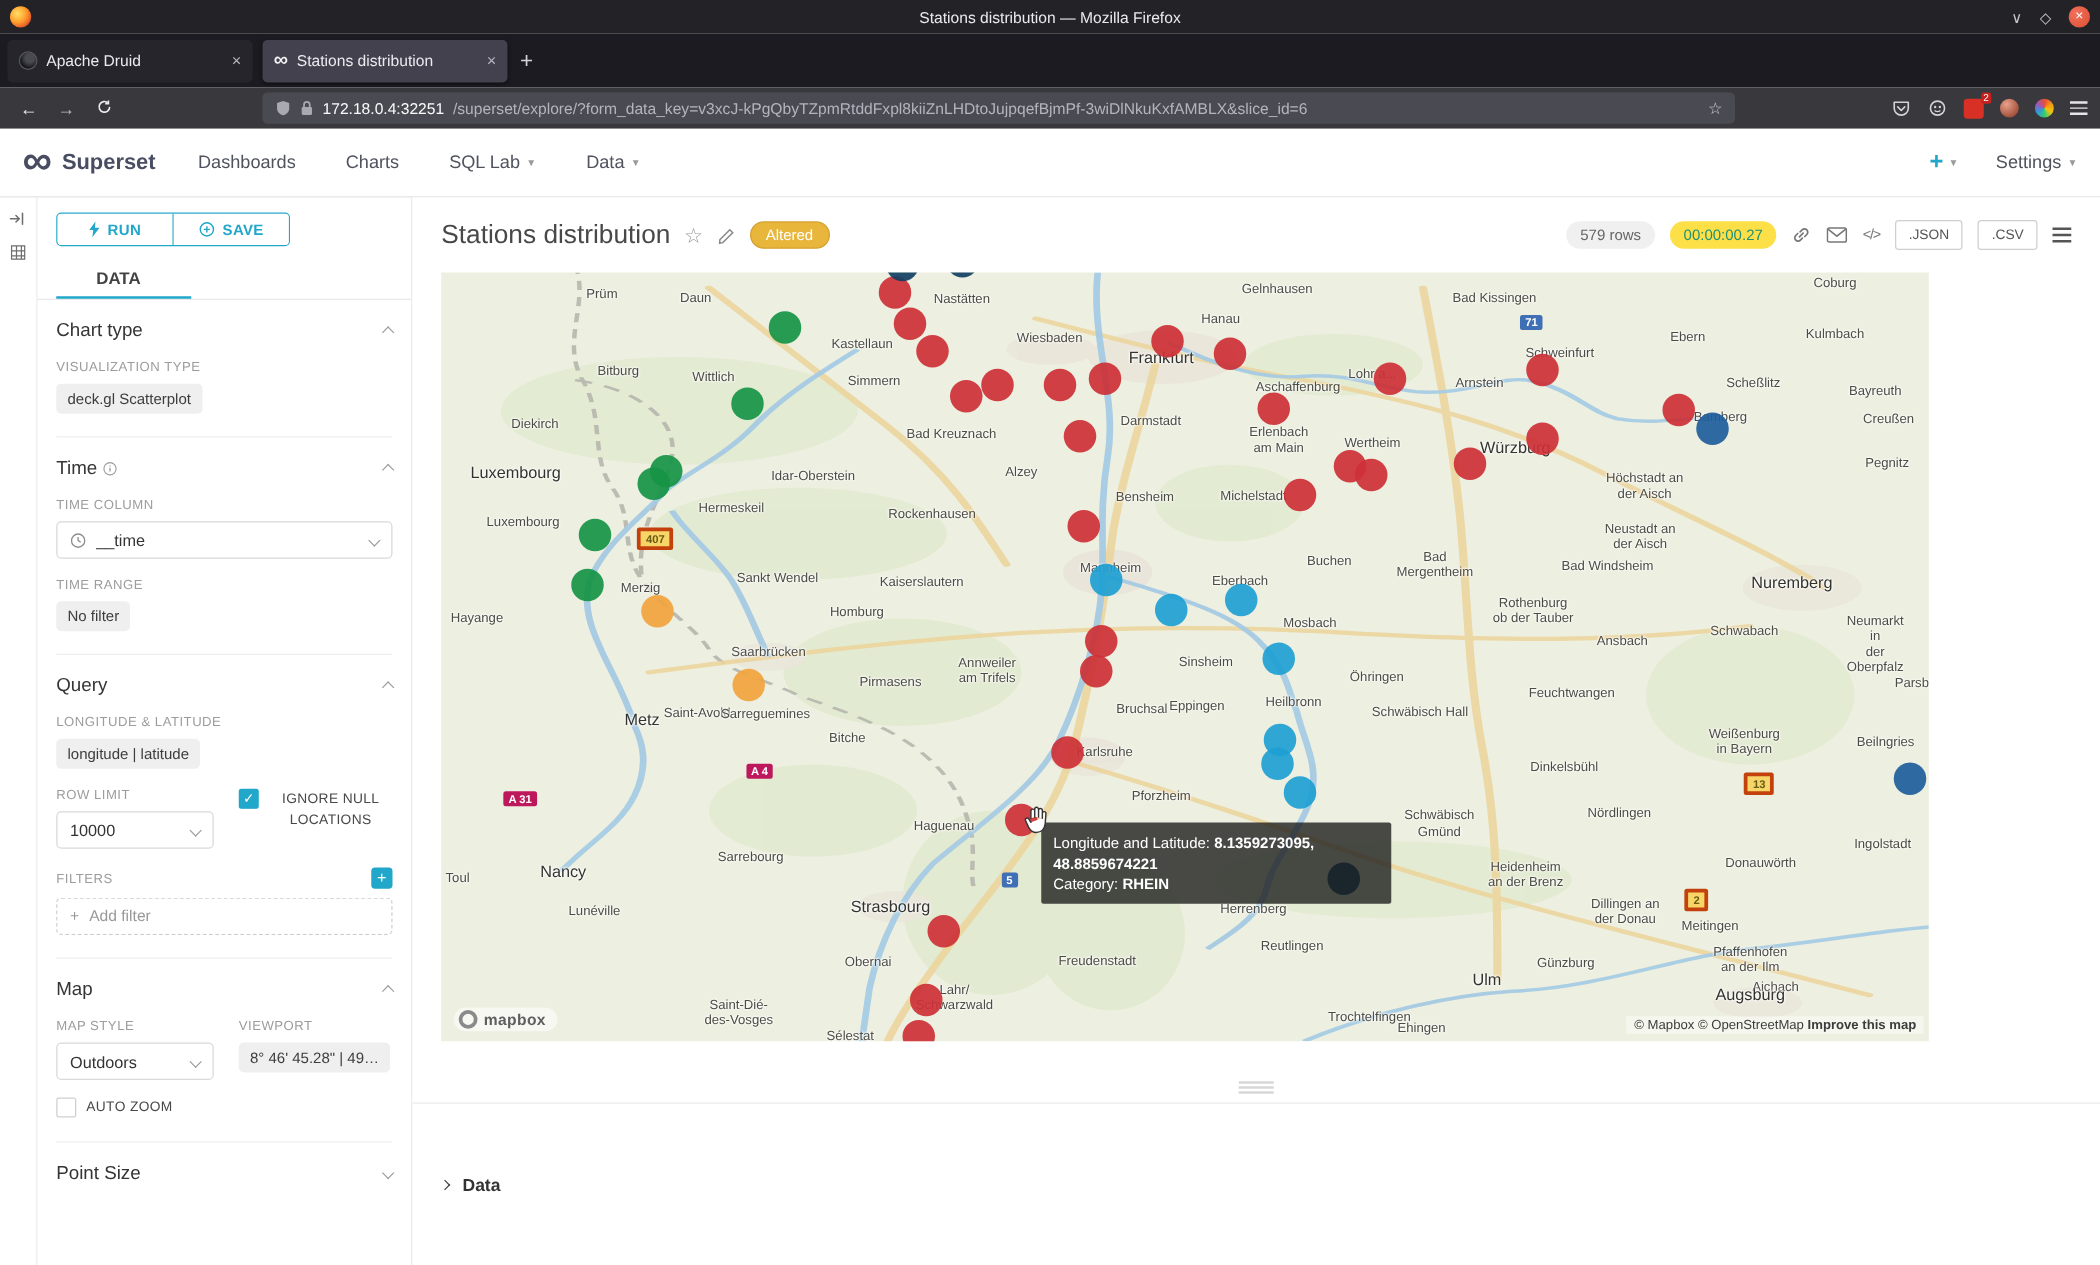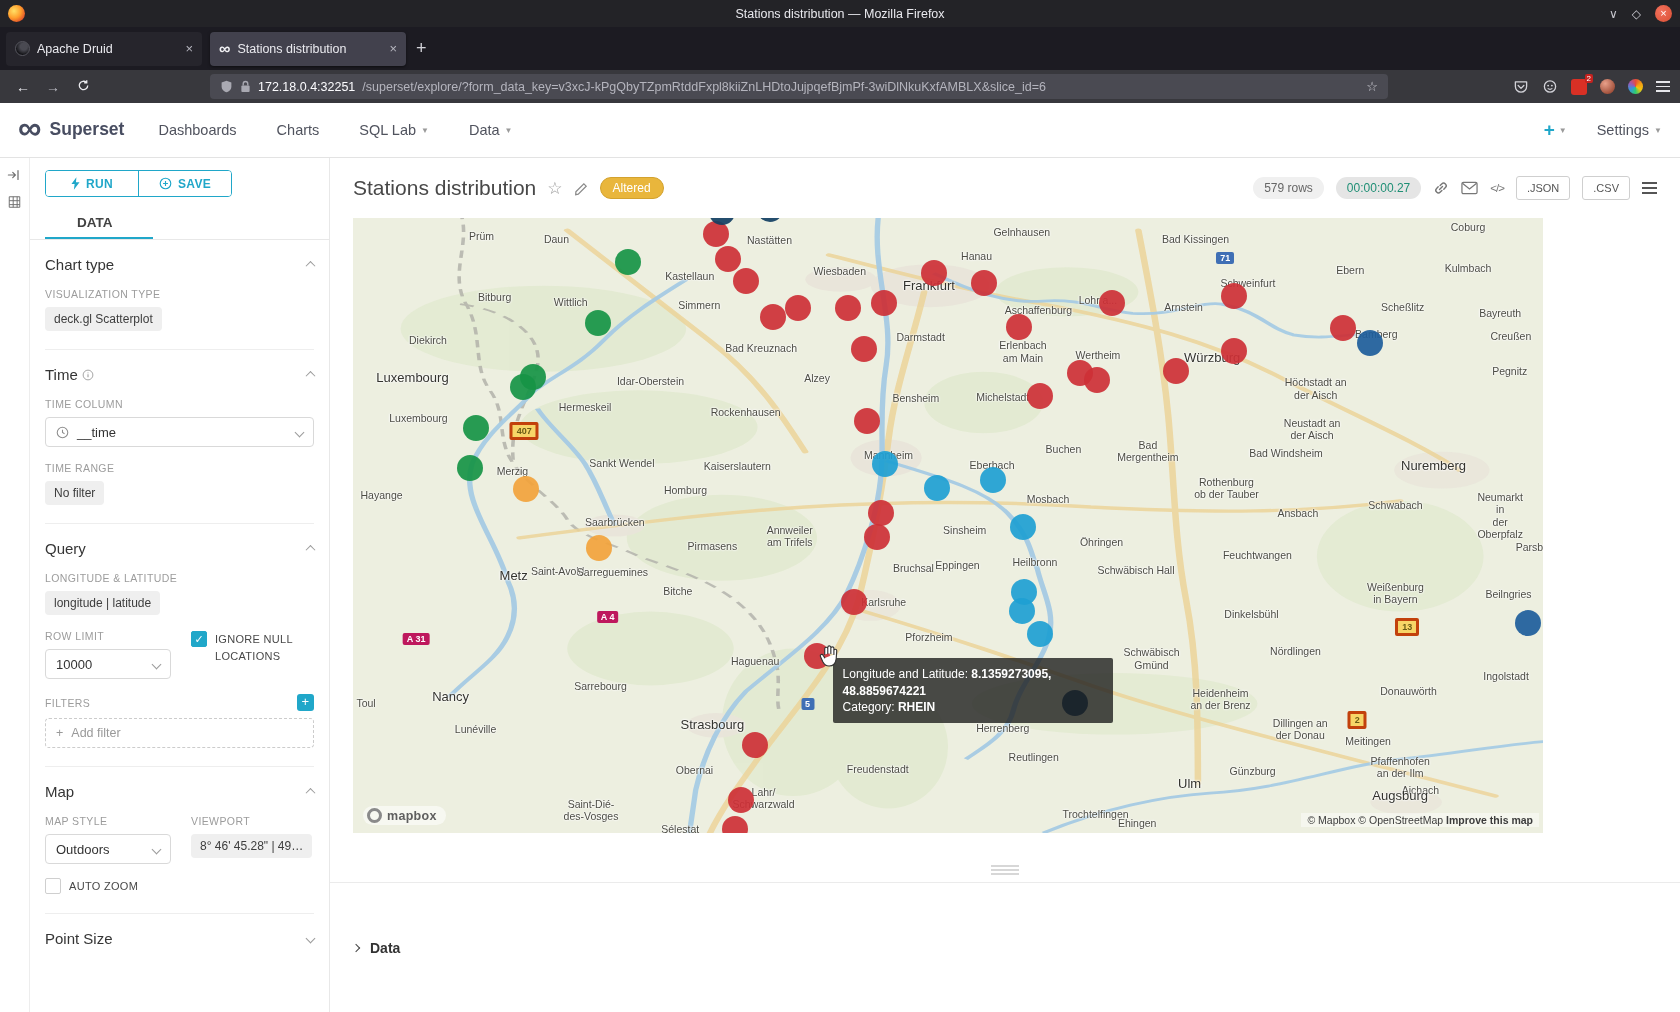--- a/index.html
+++ b/index.html
@@ -84,21 +84,21 @@
   .addfilter { border:1px dashed #cccccc; border-radius:4px; height:30px; display:flex; align-items:center; gap:8px; padding:0 10px; color:#999; font-size:12.5px; }
 
   
   .chartpanel { flex:1; position:relative; background:#fff; }
   .chart-header { height:60px; display:flex; align-items:center; padding:0 23px; gap:11px; }
   .chart-title { font-size:21px; color:#484848; font-weight:500; }
   .star-ic { color:#999; font-size:17px; }
   .altered { background:#e9b63c; border:1px solid #d3a22e; color:#fff; border-radius:11px; padding:3px 12px; font-size:12px; }
   .hdr-right { margin-left:auto; display:flex; align-items:center; gap:12px; }
   .rows-badge { background:#f0f0f0; border-radius:11px; padding:4px 11px; font-size:12px; color:#666; }
-  .timer-badge { background:#e5e5e5; border-radius:11px; padding:4px 11px; font-size:12px; color:#1f8f75; }
+  .timer-badge { background:#fde047; border-radius:11px; padding:4px 11px; font-size:12px; color:#1f8f75; }
   .hic { color:#777; display:flex; align-items:center; }
   .codeic { font-size:11.5px; color:#777; letter-spacing:-1px; }
   .expbtn { border:1px solid #cfcfcf; border-radius:3px; height:24px; display:flex; align-items:center; padding:0 10px; font-size:11px; color:#555; background:#fff; }
   .burger2 { display:flex; flex-direction:column; gap:3px; }
   .burger2 i { width:15px; height:2px; background:#555; display:block; }
 
   .map { position:absolute; left:23px; top:60px; width:1190px; height:615px; background:#edefe0; overflow:hidden; }
   .map svg.base { position:absolute; inset:0; width:100%; height:100%; }
   .maplabel { position:absolute; transform:translate(-50%,-50%); font-size:10.5px; color:#4c4c44; white-space:pre-line; text-align:center; line-height:1.2; text-shadow:0 0 2px #fff,0 0 2px #fff,0 0 3px #fff; z-index:1; }
   .maplabel.big { font-size:13px; color:#33332e; }
@@ -294,21 +294,21 @@
         <div class="sec-label">LONGITUDE &amp; LATITUDE</div>
         <span class="pill">longitude | latitude</span>
         <div class="row2">
           <div class="col-l">
             <div class="sec-label">ROW LIMIT</div>
             <div class="select">
               <span>10000</span>
               <span class="chev down"></span>
             </div>
           </div>
-          <div class="col-r" style="padding-top:16px;">
+          <div class="col-r" style="padding-top:16px;text-align:center;">
             <div class="checkrow">
               <span class="checkbox checked"></span>
               <span class="checklabel">IGNORE NULL LOCATIONS</span>
             </div>
           </div>
         </div>
         <div class="sec-label filters-head">
             <span>FILTERS</span>
           <span class="plusbtn">+</span>
         </div>

